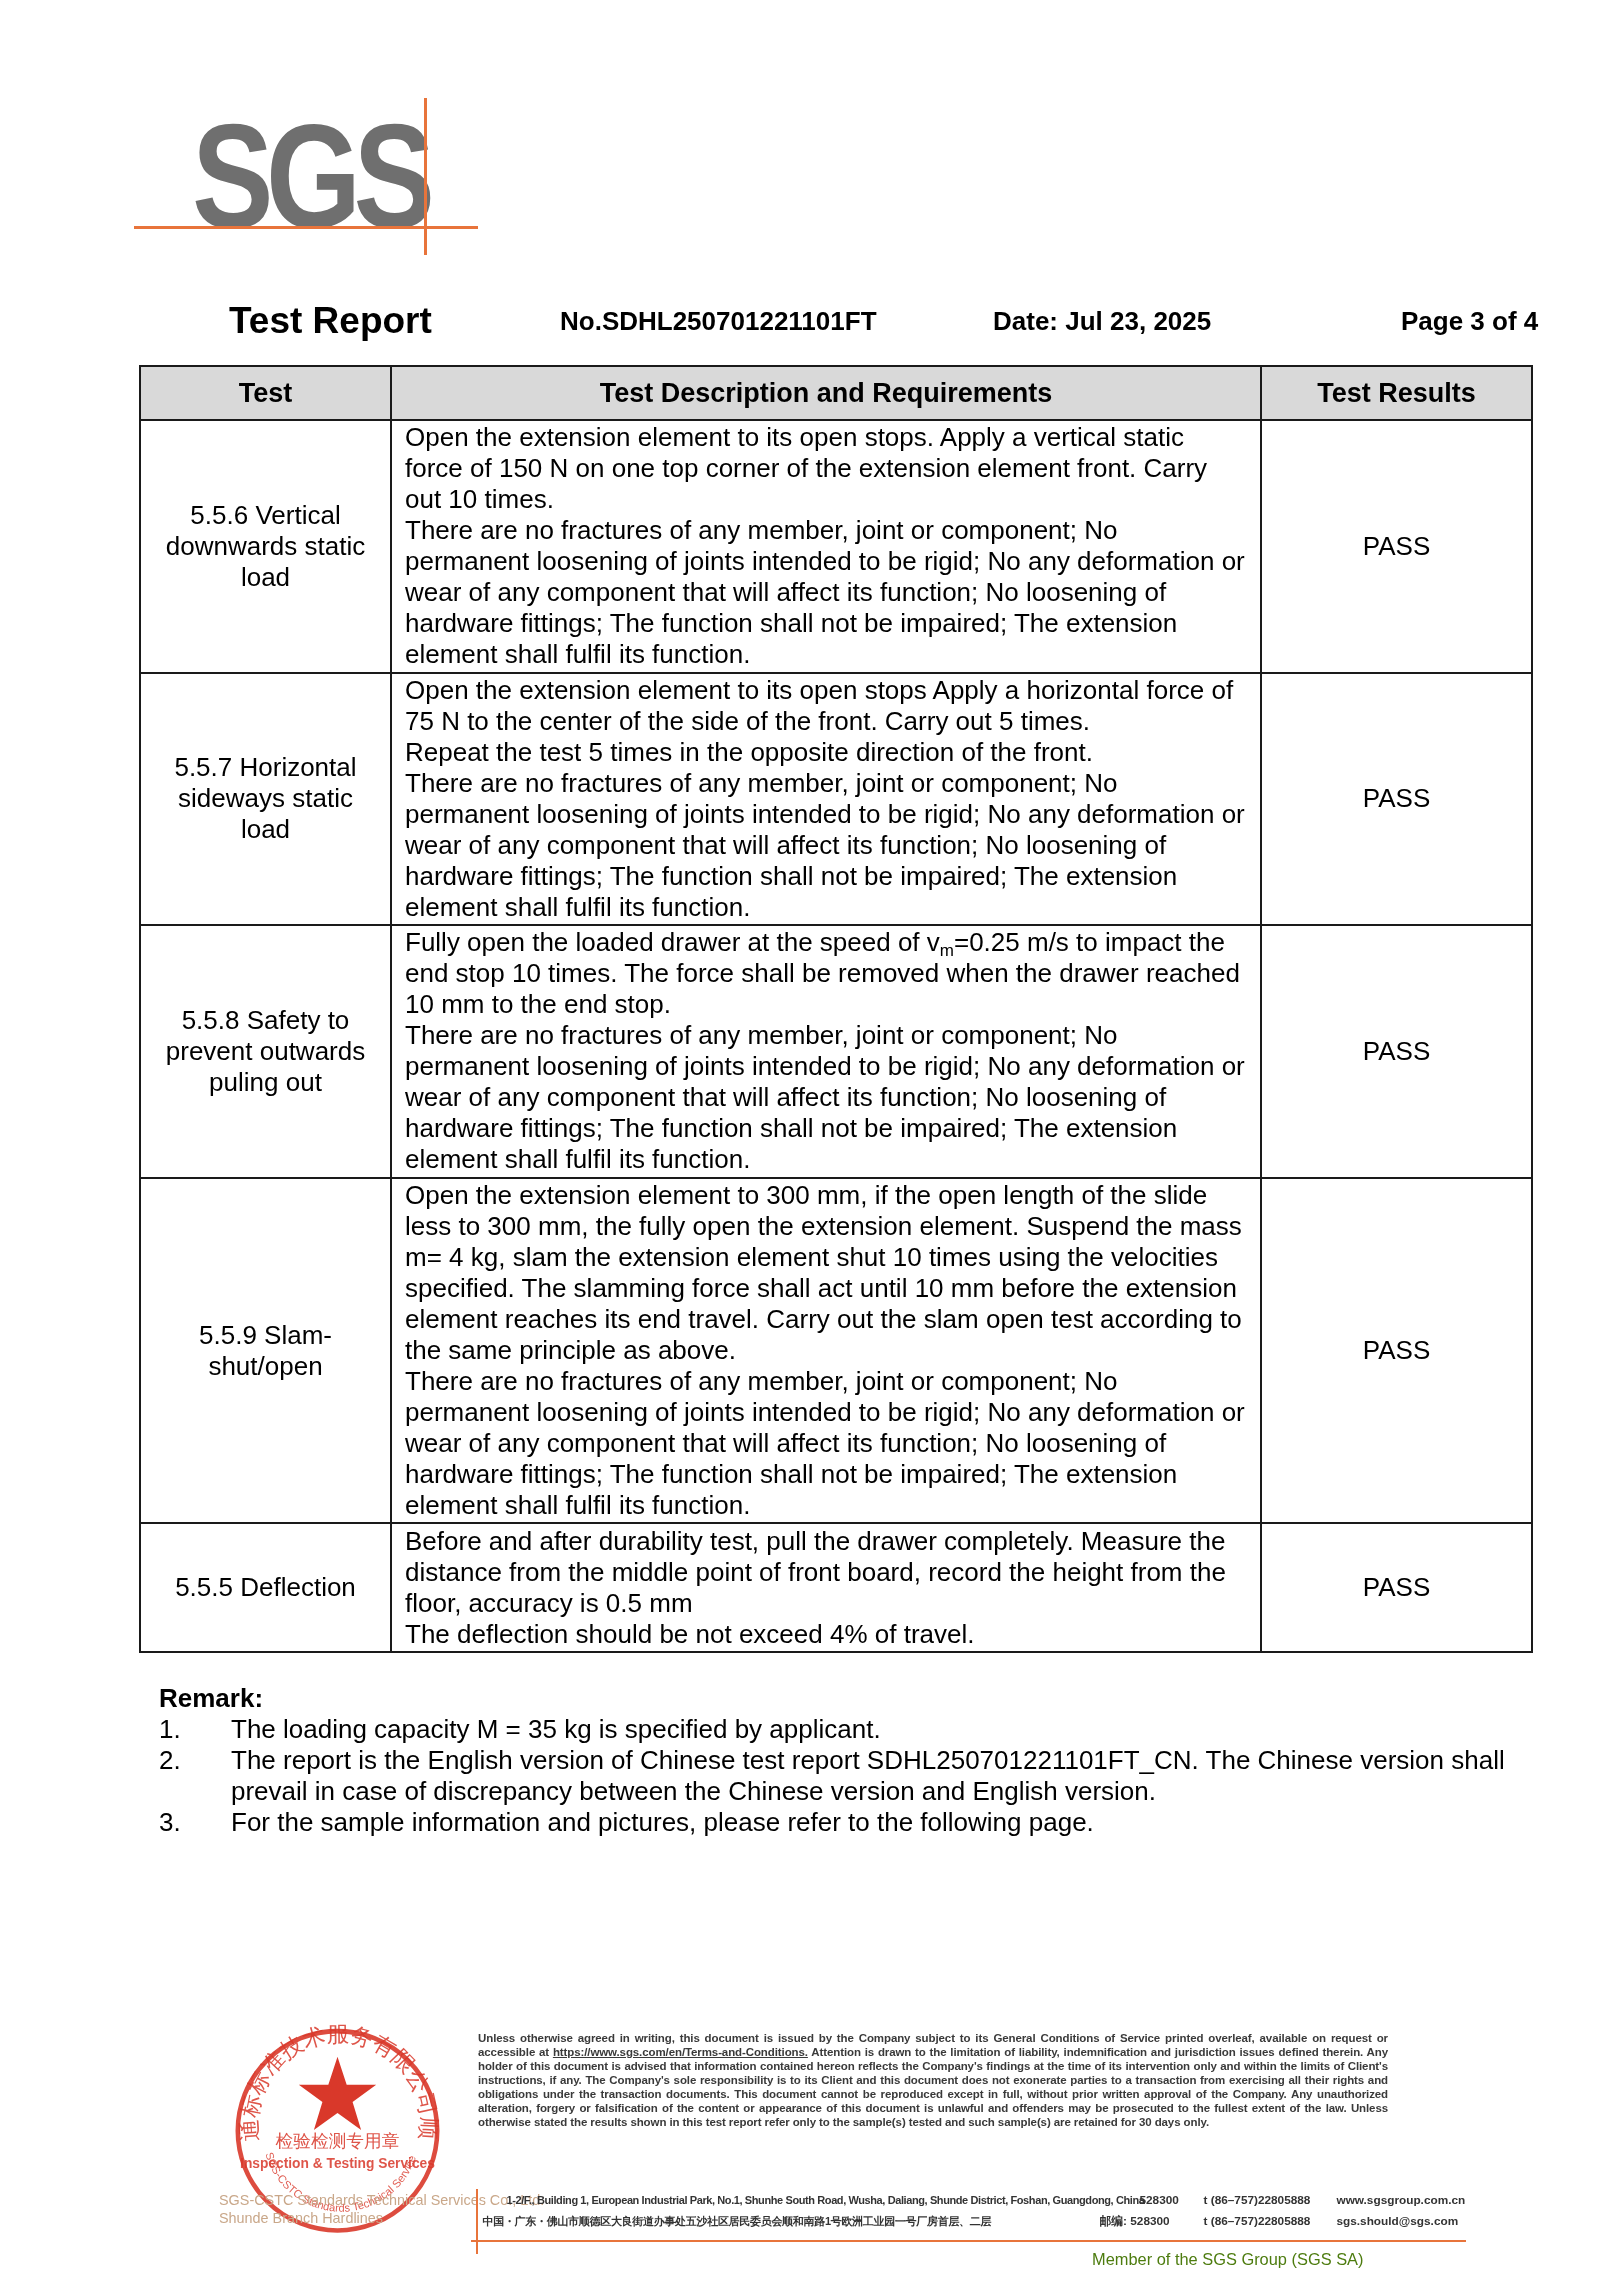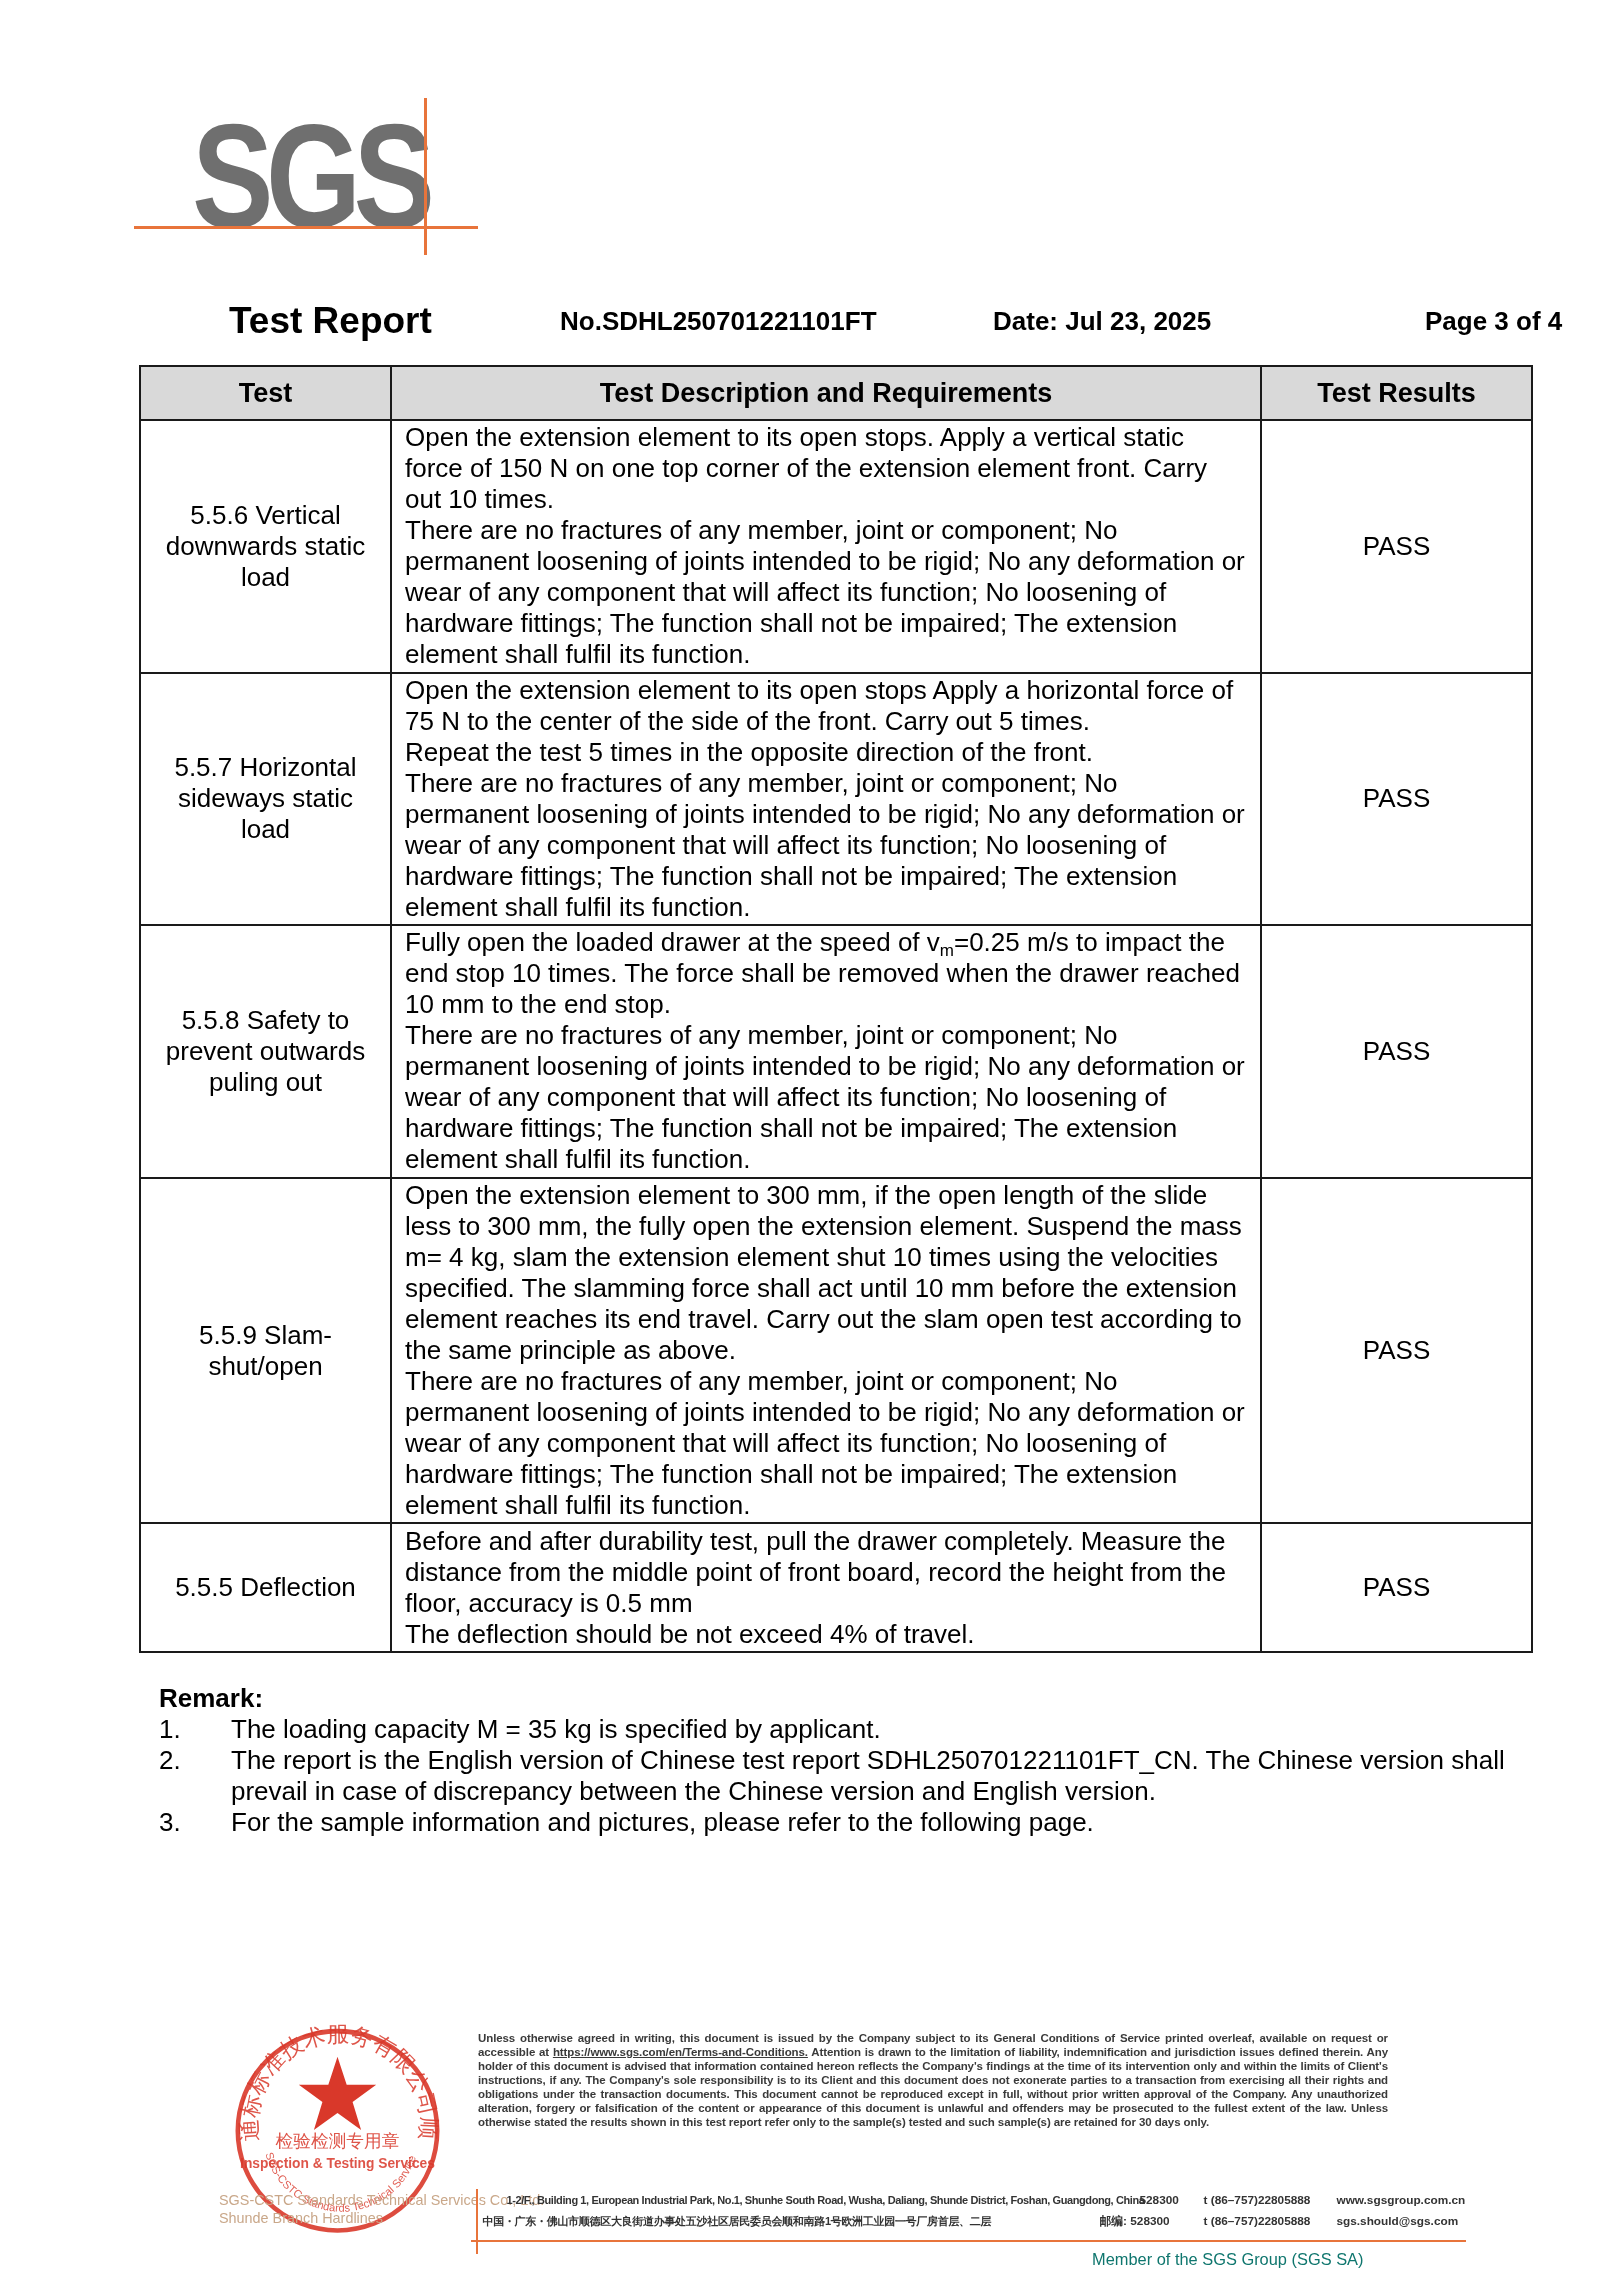--- a/index.html
+++ b/index.html
@@ -12,21 +12,21 @@
                font-weight: bold; font-size: 149px; line-height: 131px; color: #6f6f6f;
                letter-spacing: -9.2px; transform: scaleX(0.82); transform-origin: left top; }
   .logo-hline { position: absolute; left: 0; top: 128px; width: 344px; height: 2.6px; background: #e8743b; }
   .logo-vline { position: absolute; left: 290px; top: 0; width: 2.6px; height: 157px; background: #e8743b; }
 
   
   .hdr { position: absolute; top: 298px; height: 46px; line-height: 46px; font-weight: bold; white-space: nowrap; }
   .hdr-title { left: 229px; font-size: 37px; }
   .hdr-no    { left: 560px; font-size: 26px; }
   .hdr-date  { left: 993px; font-size: 26px; }
-  .hdr-page  { left: 1401px; font-size: 26px; margin-left: 24px; }
+  .hdr-page  { left: 1401px; font-size: 26px; }
 
   
   table.results { position: absolute; left: 139px; top: 365px; width: 1392px;
                   border-collapse: collapse; table-layout: fixed; }
   table.results th, table.results td { border: 2px solid #1a1a1a; }
   table.results th { background: #d9d9d9; font-weight: bold; font-size: 27px; height: 52px;
                      text-align: center; vertical-align: middle; padding: 0; }
   table.results td { font-size: 26px; line-height: 31px; vertical-align: middle; }
   td.c-test { text-align: center; padding: 0 11.8px; margin-left: 48px; }
   td.c-desc { text-align: left; padding: 1.3px 11.8px 1.3px 13px; }
@@ -49,21 +49,21 @@
   .legal { position: absolute; left: 478px; top: 2031px; width: 910px; font-size: 11.5px; line-height: 14px;
            color: #3a3a3a; text-align: justify; font-weight: bold; letter-spacing: -0.1px; }
   .legal u { text-decoration: underline; }
   .attention { color: #e07a32; font-weight: bold; font-size: 11.5px; line-height: 14px; }
   .addr-wrap { position: absolute; left: 476px; top: 2189px; width: 995px; height: 65px; }
   .addr-vline { position: absolute; left: 0; top: 0; width: 2px; height: 65px; background: #e8743b; }
   .addr-hline { position: absolute; left: -5.2px; top: 51px; width: 995px; height: 2px; background: #e8743b; }
   .addr-row { position: absolute; left: 6.5px; font-size: 11.8px; line-height: 15.7px; color: #333; white-space: nowrap; font-weight: bold; }
   .addr-row.r1 { top: 3.9px; } .addr-row.r2 { top: 25px; }
   .addr-row span { position: absolute; top: 0; }
-  .member { position: absolute; left: 1092px; top: 2250px; font-size: 16.4px; color: #0f766e; white-space: nowrap; }
+  .member { position: absolute; left: 1092px; top: 2250px; font-size: 16.4px; color: #4d7c0f; white-space: nowrap; }
 </style>
 </head>
 <body>
 
 <div class="logo">
   <div class="logo-text">SGS</div>
   <div class="logo-hline"></div>
   <div class="logo-vline"></div>
 </div>
 

